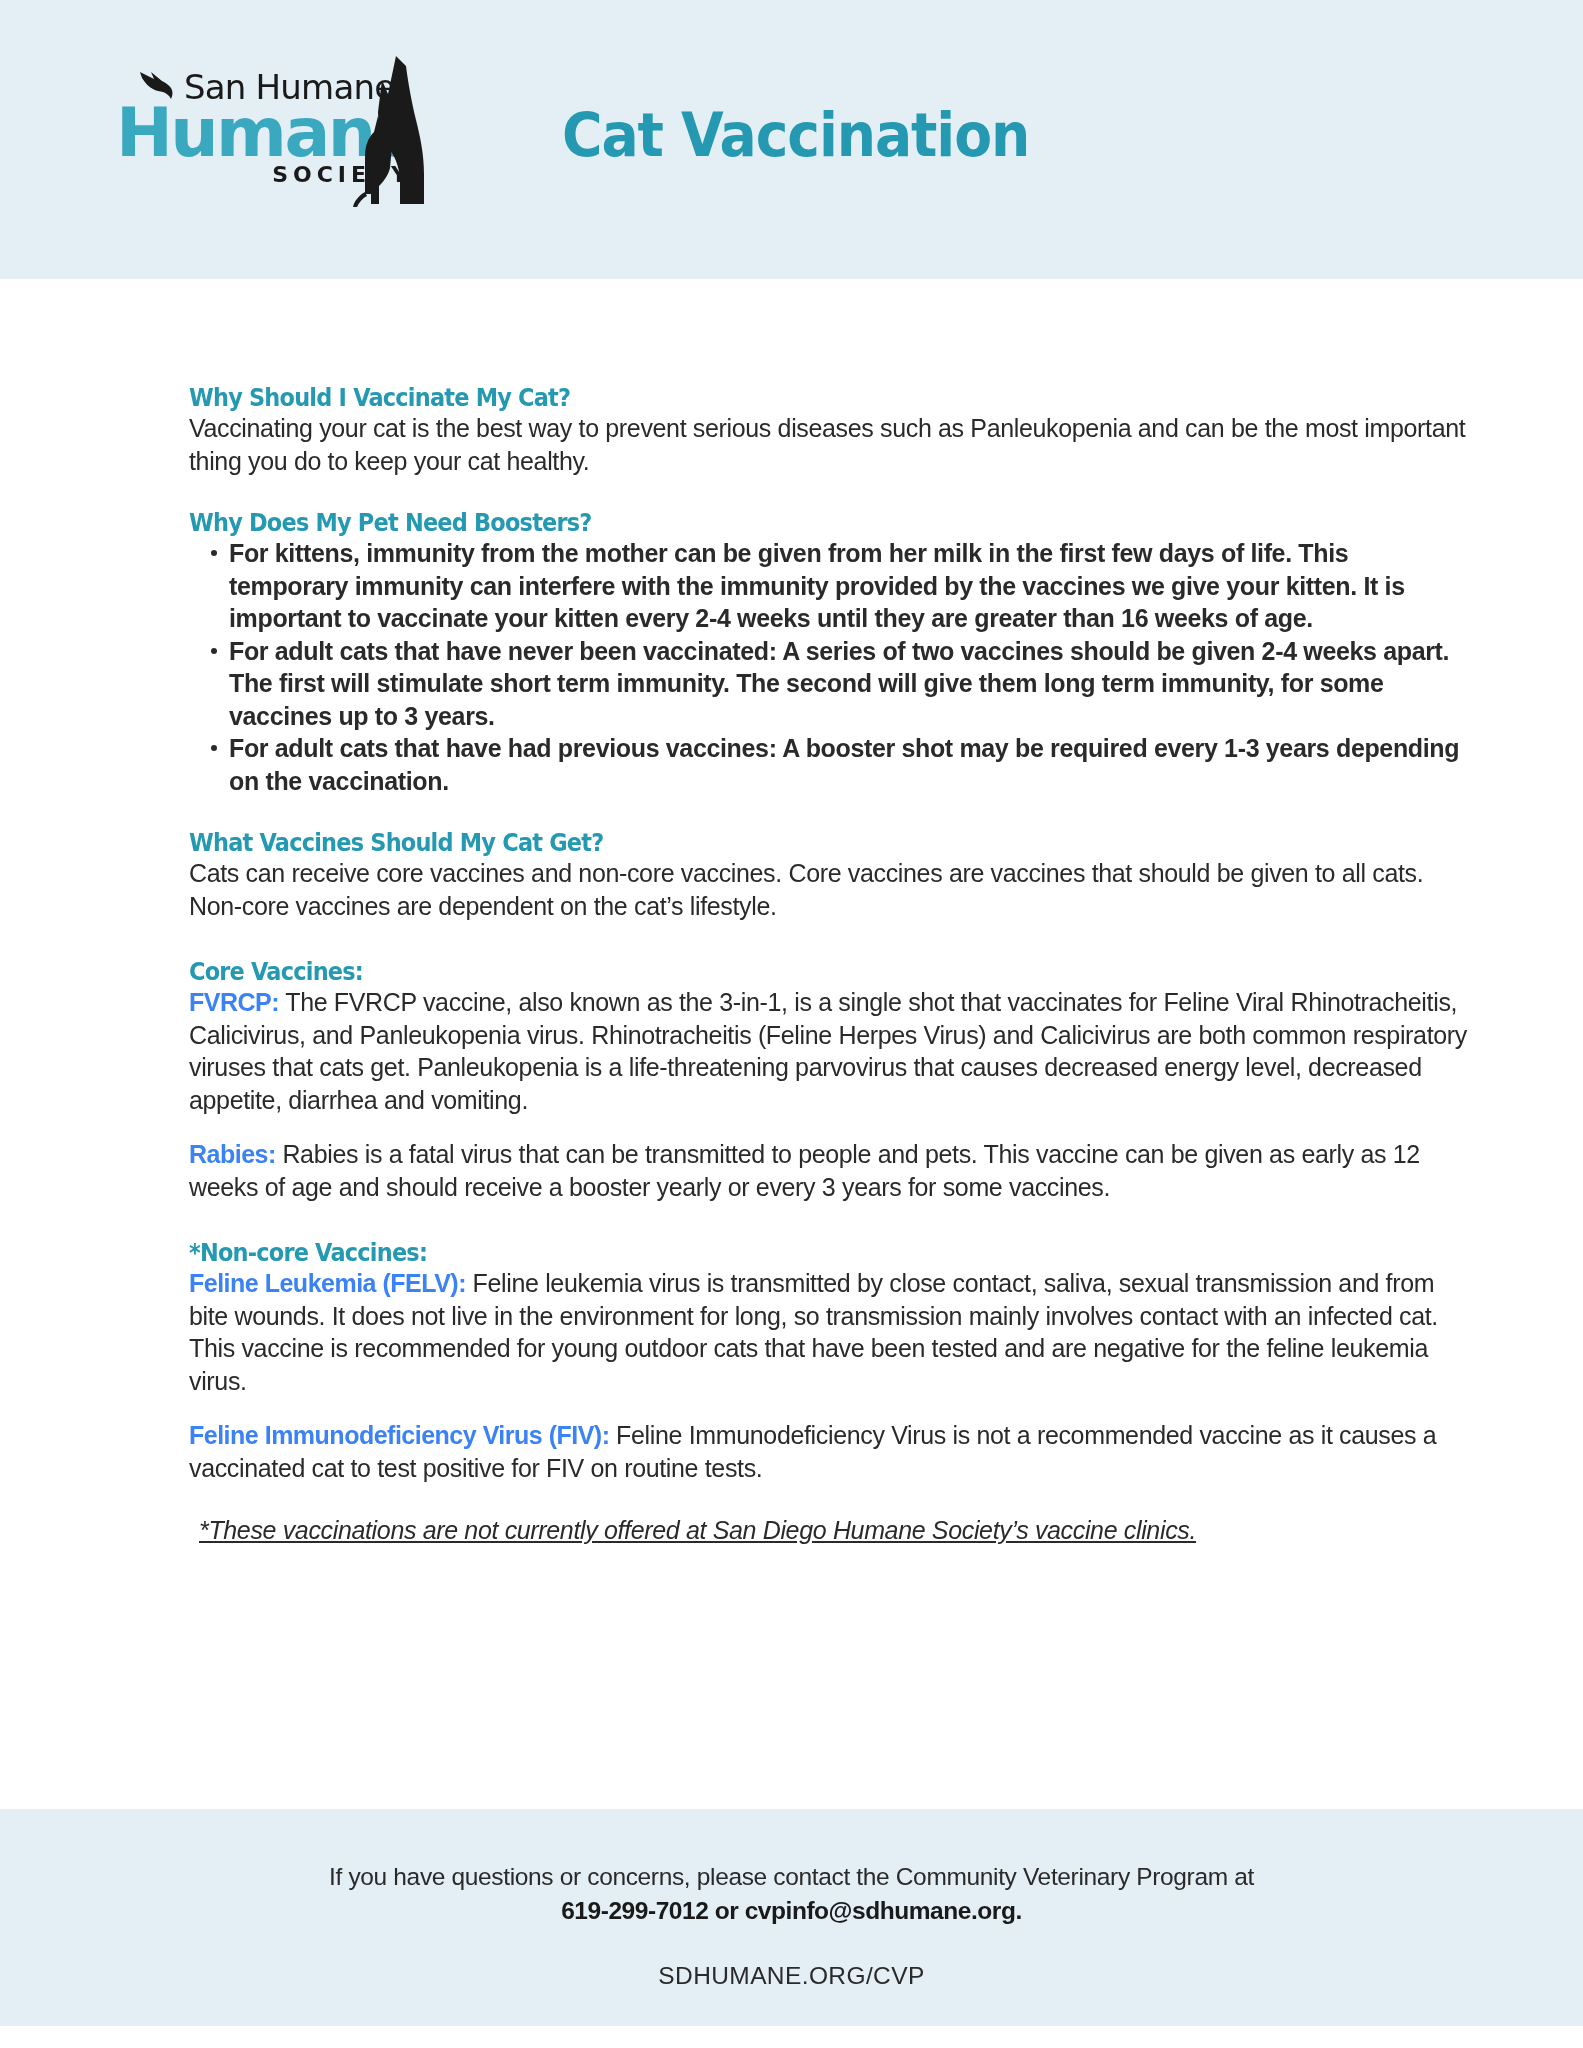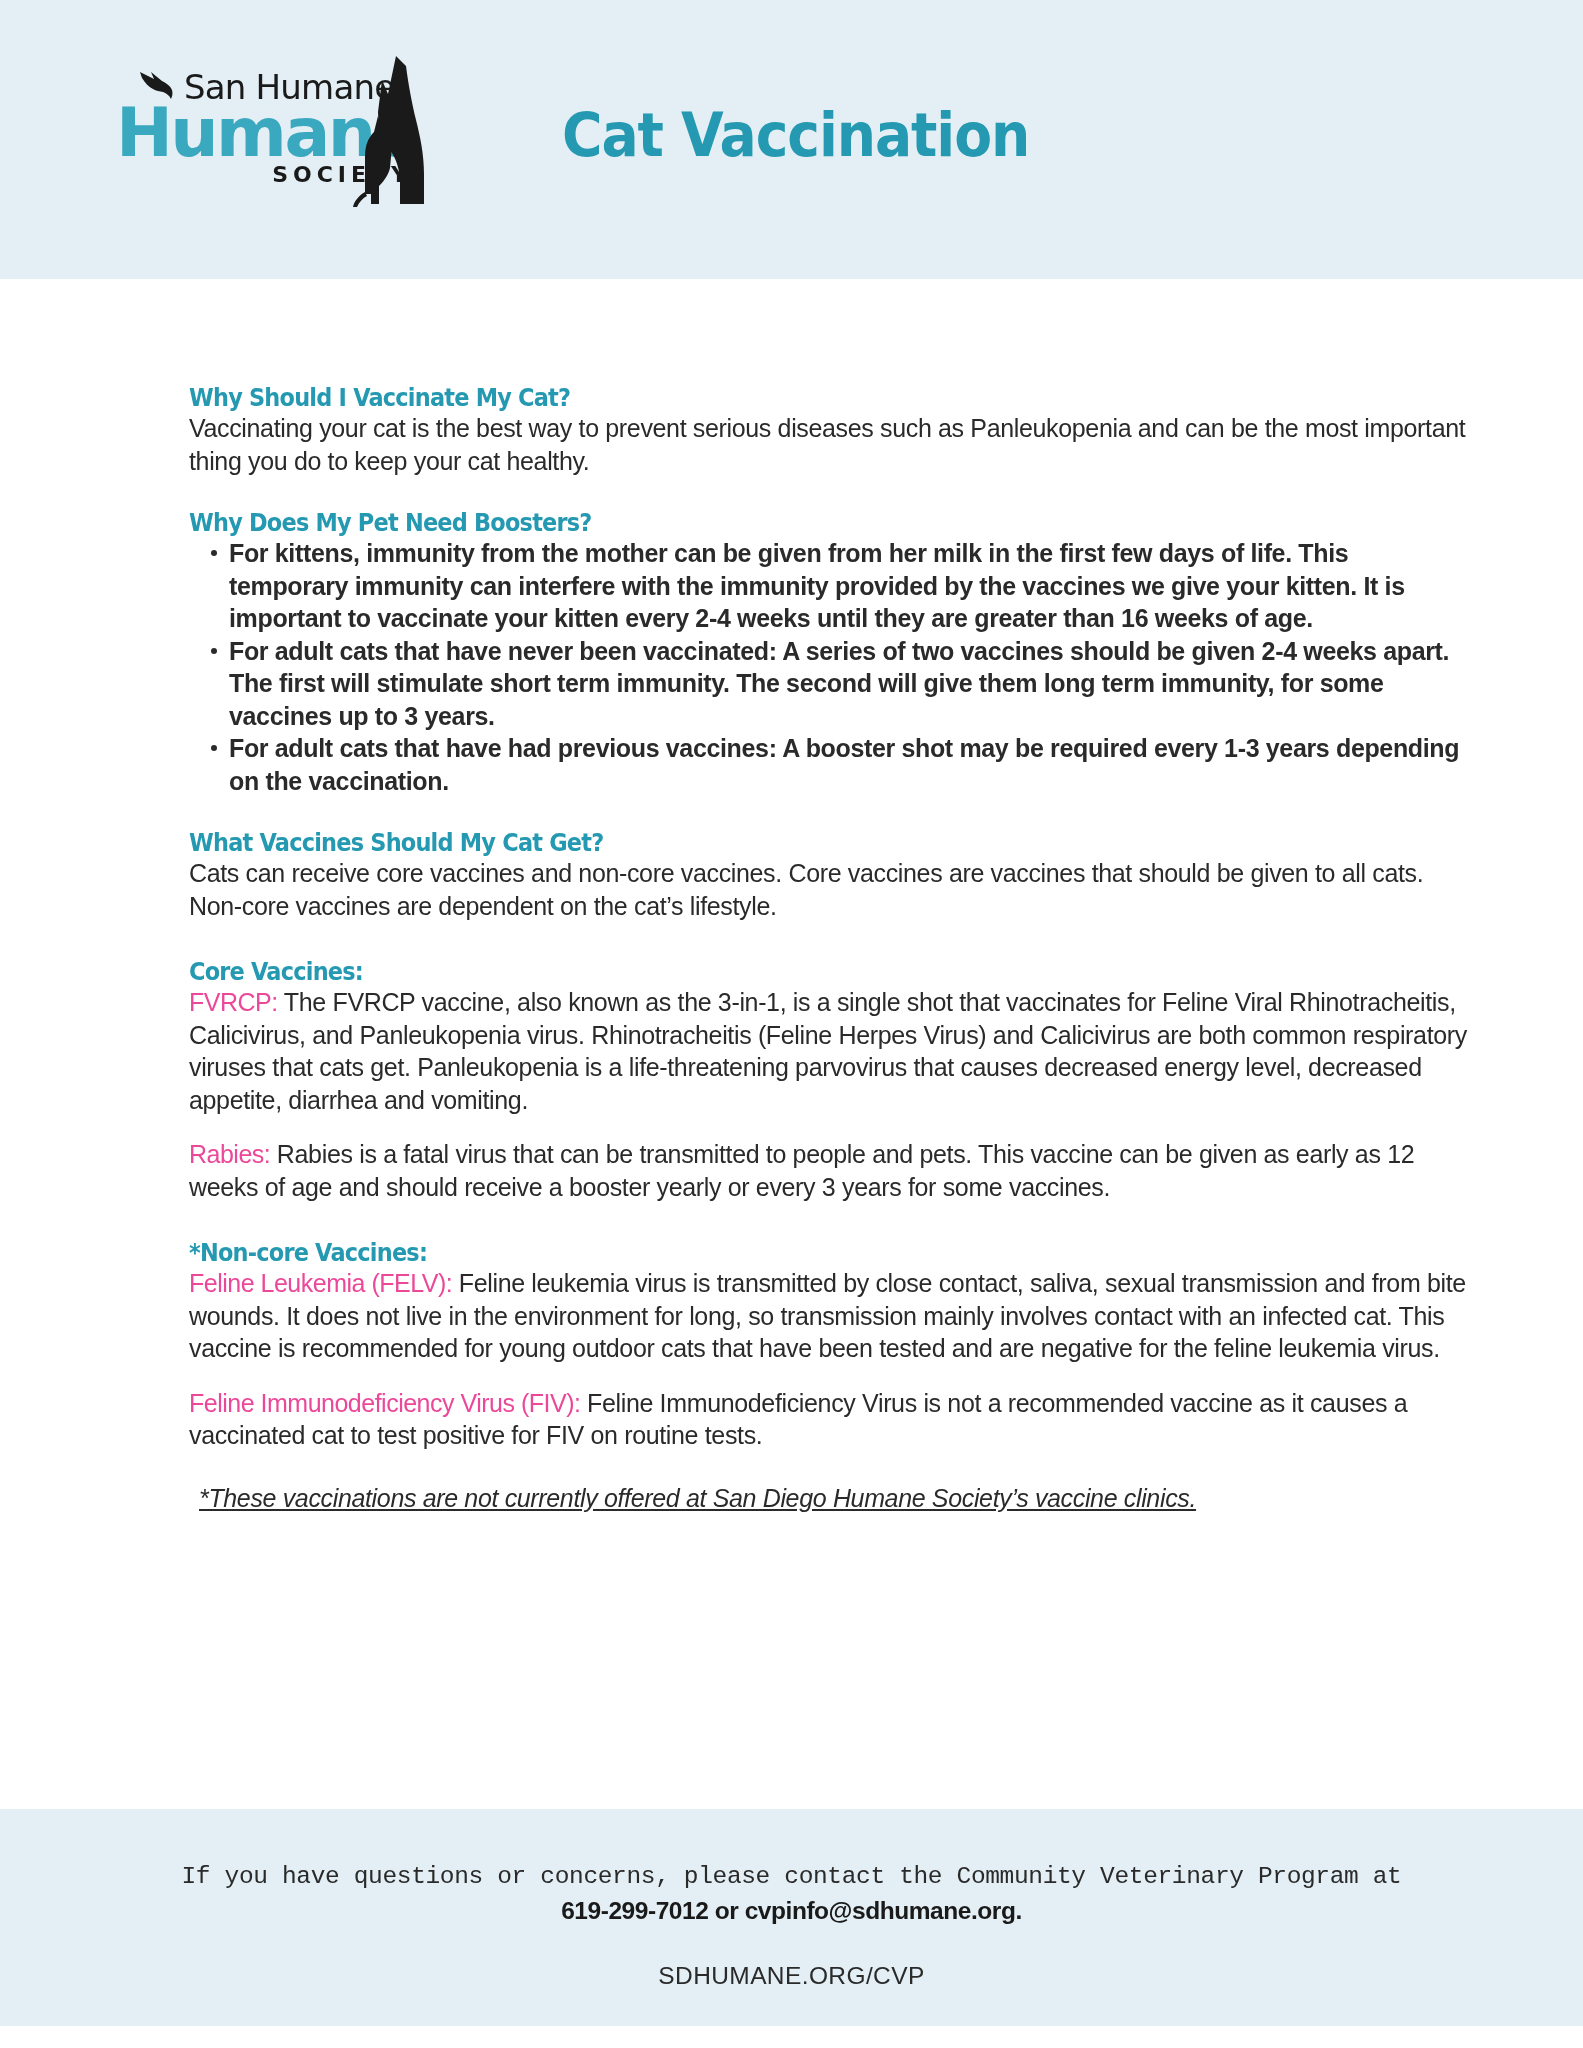--- a/index.html
+++ b/index.html
@@ -162,22 +162,22 @@
     font-size: 25px;
     line-height: 33px;
     font-style: italic;
     color: #2a2a2a;
     letter-spacing: -0.35px;
     padding-left: 10px;
     text-decoration: underline;
   }
 
   .lead-term {
-    font-weight: normal;
-    color: #ec4899;
+    font-weight: bold;
+    color: #3b82f6;
     letter-spacing: -0.5px;
   }
 
   ul.bullets {
     list-style: none;
     margin: 0;
     padding: 0;
     font-weight: bold;
   }
   ul.bullets li {
@@ -204,21 +204,21 @@
     position: absolute;
     left: 0;
     bottom: 22px;
     width: 1583px;
     height: 217px;
     background: #e3eff4;
     box-sizing: border-box;
     text-align: center;
   }
   .footer-line1 {
-    font-family: Liberation Mono, monospace;
+    font-family: Liberation Sans, sans-serif;
     font-size: 24.5px;
     color: #2a2a2a;
     letter-spacing: -0.35px;
     margin-top: 51px;
     line-height: 34px;
   }
   .footer-line2 {
     font-family: "Liberation Sans", sans-serif;
     font-size: 24.5px;
     font-weight: bold;

